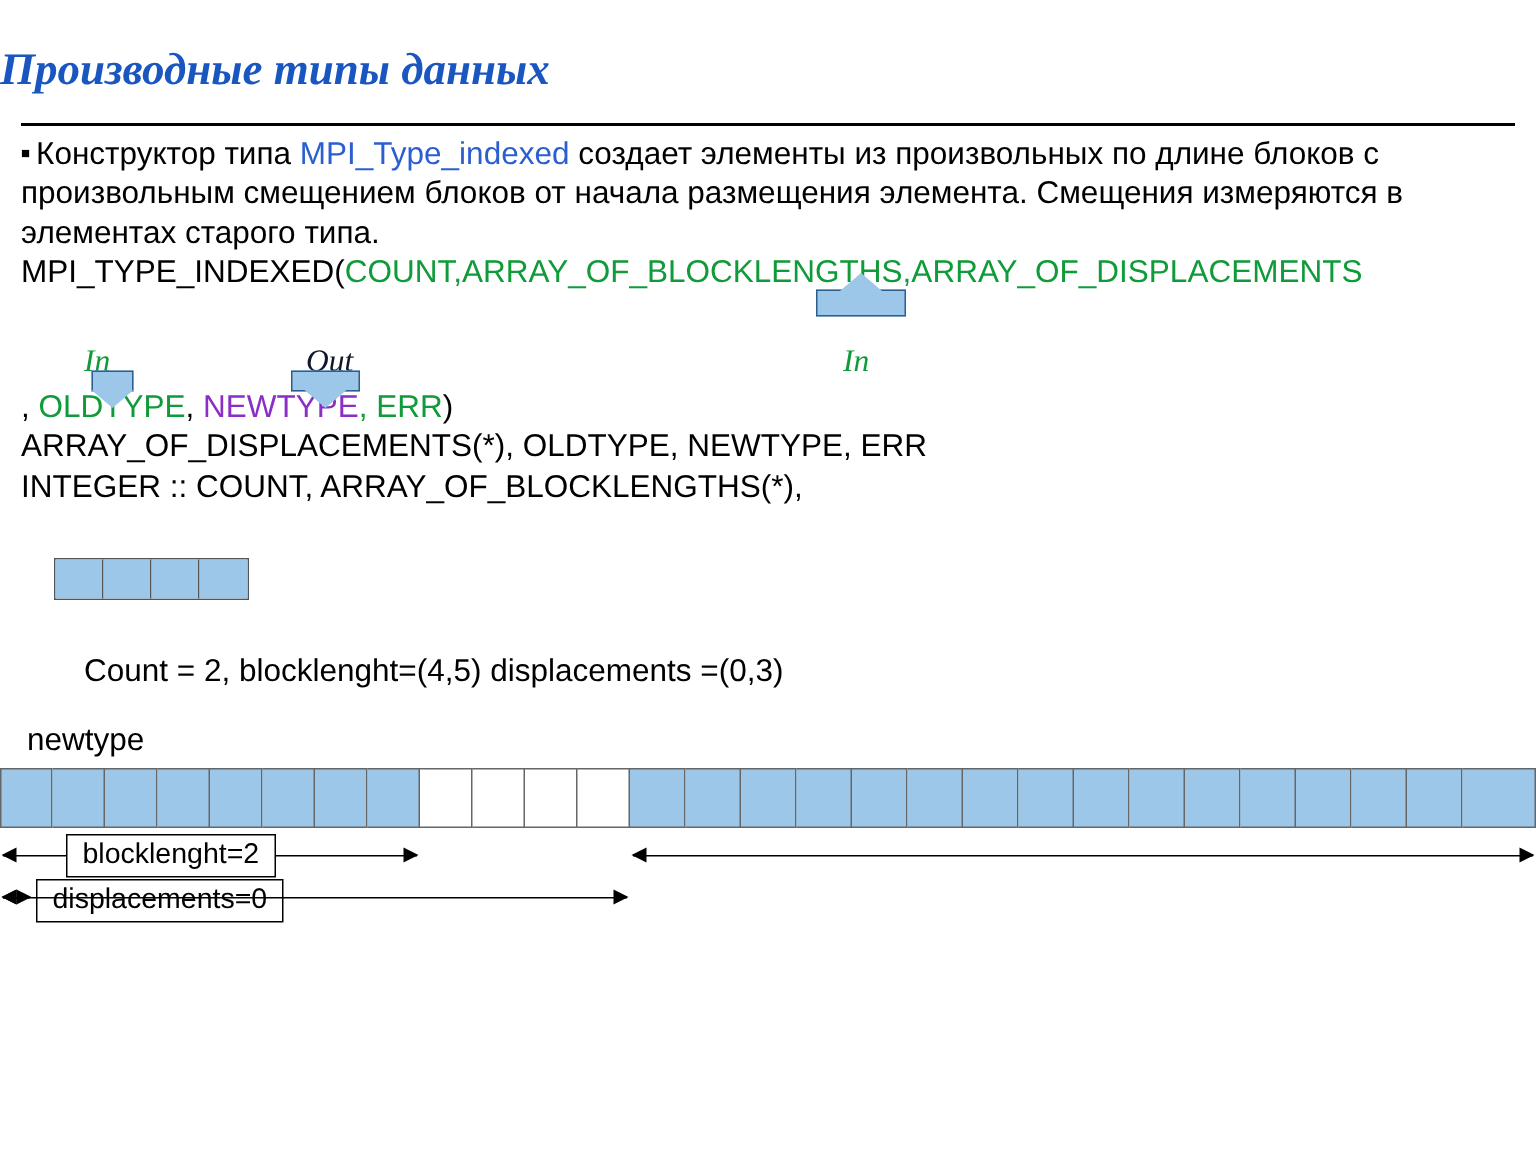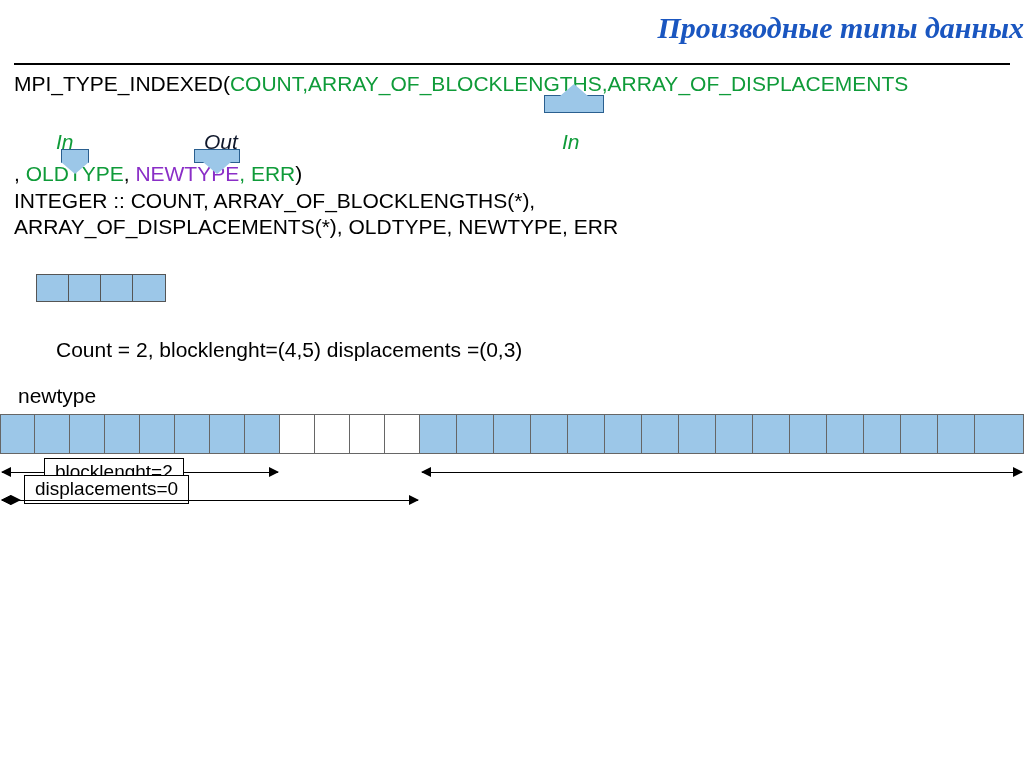--- a/index.html
+++ b/index.html
@@ -7,26 +7,26 @@
     margin: 0;
     width: 1024px;
     height: 768px;
     font-family: Arial, Helvetica, sans-serif;
     background: #fff;
     color: #000;
     position: relative;
     overflow: hidden;
   }
   .title {
-    text-align: right;
+    text-align: left;
     font-style: italic;
     font-weight: bold;
     font-size: 30px;
     color: #1a56c0;
-    padding-top: 11px;
+    padding-top: 30px;
     font-family: "Times New Roman", serif;
   }
   .hr {
     border-top: 2px solid #000;
     margin: 18px 14px 6px 14px;
   }
   .body {
     font-size: 21px;
     line-height: 1.25;
     padding: 0 14px;
@@ -37,20 +37,21 @@
   .purpletxt { color: #8a2ec7; }
   .small-bullet { font-size: 10px; vertical-align: middle; margin-right: 4px; }
   .callout-block {
     position: relative;
     height: 70px;
   }
   .callout-label {
     position: absolute;
     font-size: 21px;
     font-style: italic;
+    font-family: Liberation Serif, serif;
   }
   .callout-shape {
     position: absolute;
     background: #9cc7e8;
     border: 1px solid #2a5f8f;
   }
   .callout-shape.down::after {
     content: "";
     position: absolute;
     bottom: -12px; left: 50%; transform: translateX(-50%);
@@ -135,40 +136,43 @@
   }
 </style>
 </head>
 <body>
 
 <div class="title">Производные типы данных</div>
 <div class="hr"></div>
 
 <div class="body">
   <p>
+    <span class="small-bullet">■</span><span>Конструктор типа </span><span class="bluefn">MPI_Type_indexed</span><span> создает элементы  из произвольных по длине блоков с произвольным смещением блоков от начала размещения элемента. Смещения измеряются в элементах старого типа.</span>
+  </p>
+  <p>
     <span>MPI_TYPE_INDEXED(</span><span class="greentxt">COUNT,ARRAY_OF_BLOCKLENGTHS,ARRAY_OF_DISPLACEMENTS</span>
   </p>
 
   <div class="callout-block">
 
     <span class="callout-label" style="left:548px; top:32px; color:#0f9b39;">In</span>
     <div class="callout-shape up" style="left:530px; top:-2px; width:60px; height:18px;"></div>
 
     <span class="callout-label" style="left:42px; top:32px; color:#0f9b39;">In</span>
     <div class="callout-shape down" style="left:47px; top:52px; width:28px; height:14px;"></div>
 
     <span class="callout-label" style="left:190px; top:32px; color:#0f172a;">Out</span>
     <div class="callout-shape down" style="left:180px; top:52px; width:46px; height:14px;"></div>
   </div>
 
   <p style="margin-top:-6px;">
     <span>, </span><span class="greentxt">OLDTYPE</span><span>, </span><span class="purpletxt">NEWTYPE</span><span class="greentxt">, ERR</span><span>)</span>
   </p>
+  <p>ARRAY_OF_DISPLACEMENTS(*), OLDTYPE, NEWTYPE, ERR</p>
   <p>INTEGER :: COUNT, ARRAY_OF_BLOCKLENGTHS(*),</p>
-  <p>ARRAY_OF_DISPLACEMENTS(*), OLDTYPE, NEWTYPE, ERR</p>
 </div>
 
 <div class="oldtype-row">
   <div class="cells-row">
     <div class="cell"></div>
     <div class="cell"></div>
     <div class="cell"></div>
     <div class="cell"></div>
   </div>
 </div>
@@ -212,16 +216,16 @@
 </div>
 
 <div class="ann-area">
 
   <div class="arrow-h" style="left:2px; top:18px; width:276px;"></div>
   <div class="ann-box" style="left:44px; top:4px;">blocklenght=2</div>
 
   <div class="arrow-h" style="left:422px; top:18px; width:600px;"></div>
 
   <div class="arrow-h" style="left:2px; top:46px; width:18px;"></div>
-  <div class="ann-box" style="left:24px; top:21px;">displacements=0</div>
+  <div class="ann-box" style="left:24px; top:34px;">displacements=0</div>
 
   <div class="arrow-h" style="left:2px; top:46px; width:416px;"></div>
 </div>
 
 </body></html>

